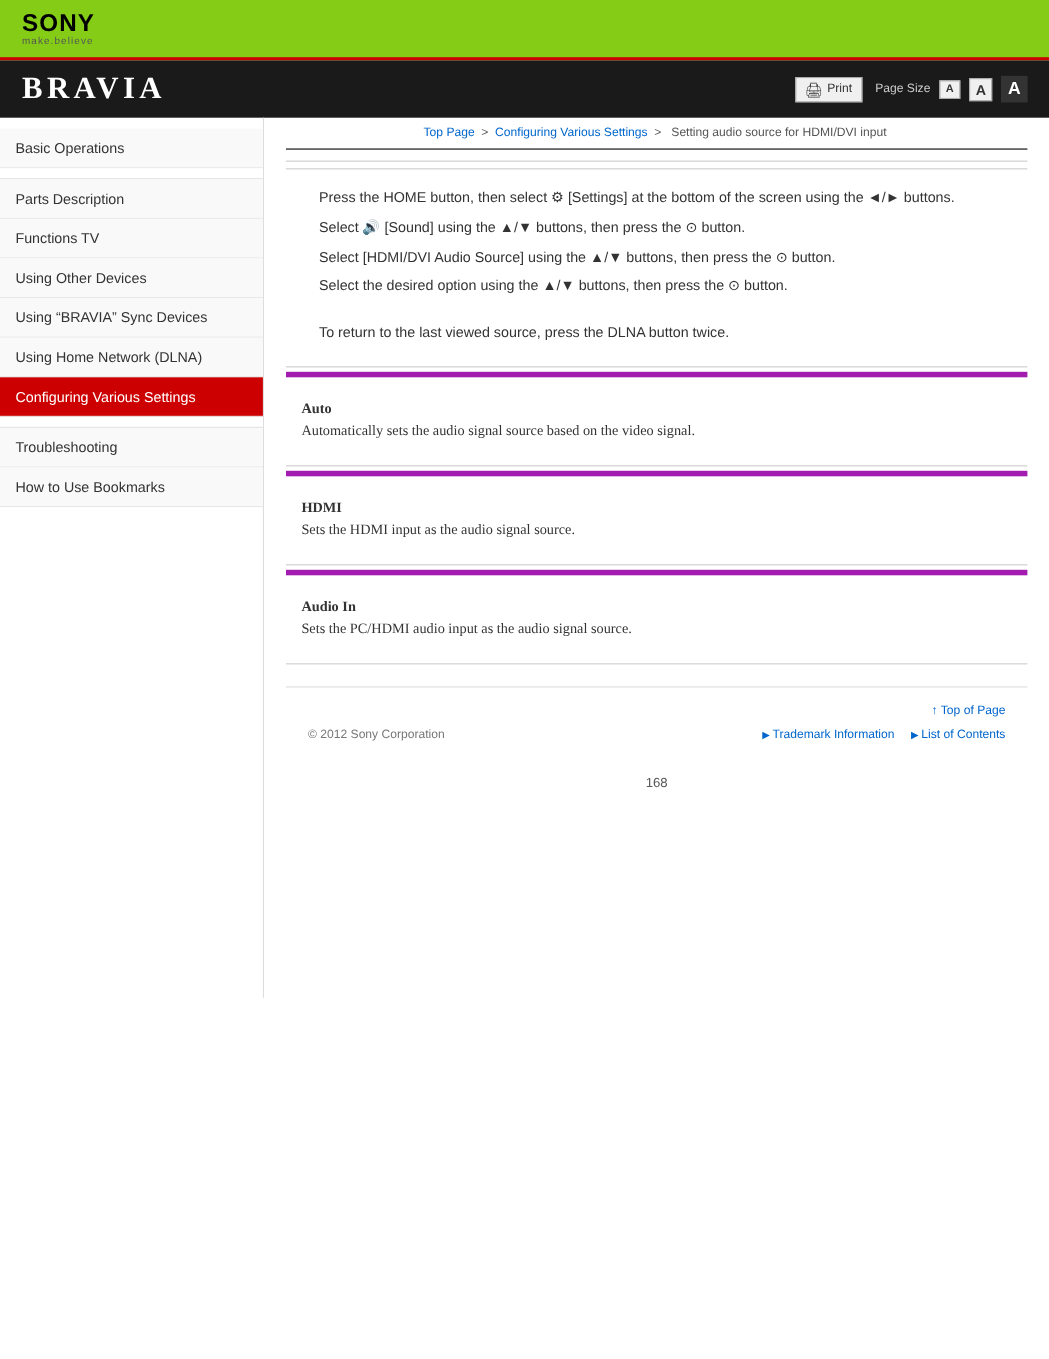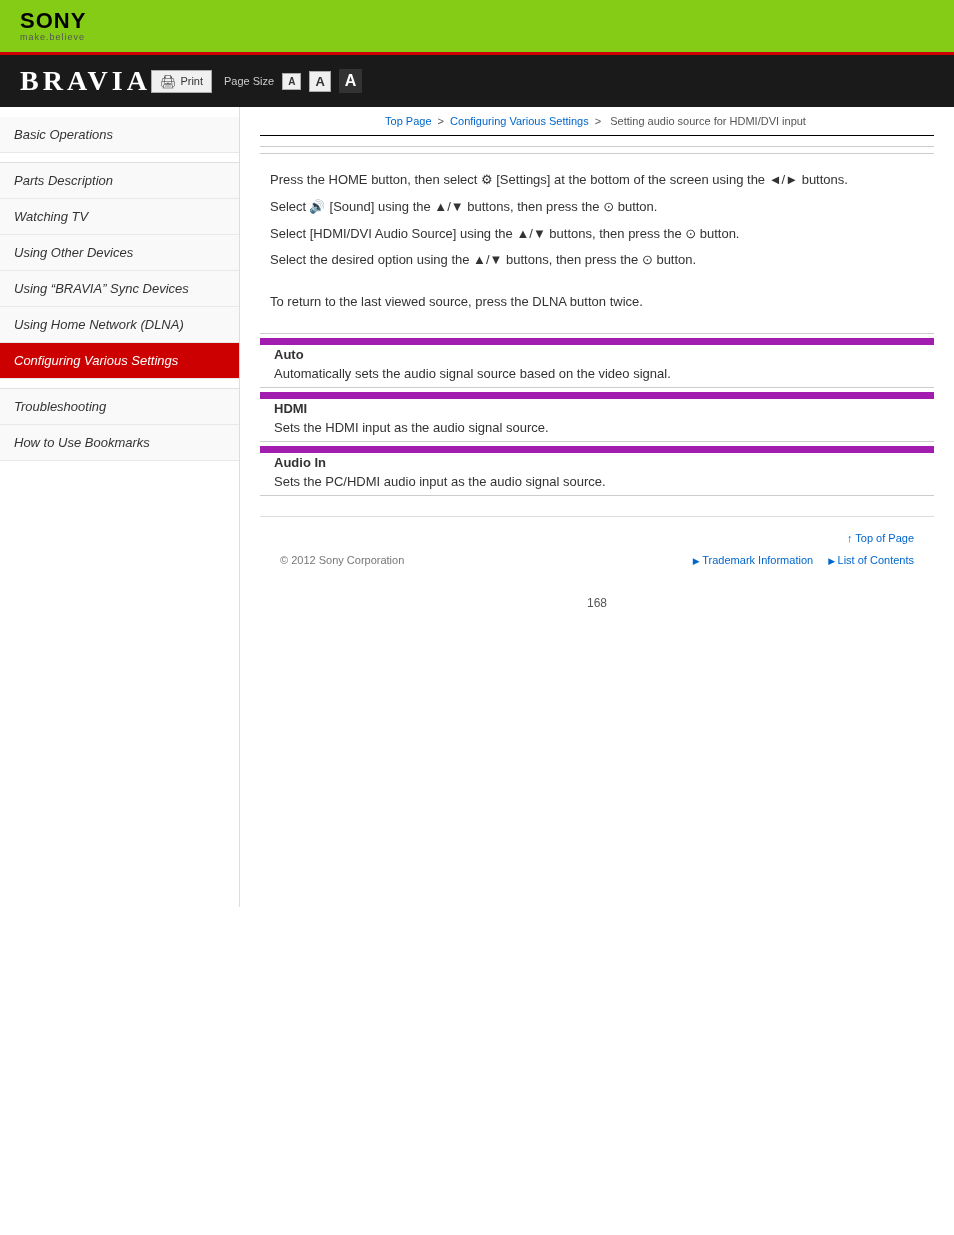--- a/index.html
+++ b/index.html
@@ -5,54 +5,54 @@
     * { margin: 0; padding: 0; box-sizing: border-box; }
     body { font-family: Arial, sans-serif; font-size: 13px; color: #333; background: #fff; width: 954px; min-height: 1235px; }
 
     
     .top-bar { background: #84cc16; padding: 10px 20px; border-bottom: 3px solid #cc0000; }
     .sony-logo { display: flex; flex-direction: column; }
     .sony-text { font-size: 22px; font-weight: 900; letter-spacing: 1px; color: #000; line-height: 1; }
     .sony-tagline { font-size: 9px; color: #555; letter-spacing: 1px; }
 
     
-    .bravia-bar { background: #1a1a1a; padding: 10px 20px; display: flex; align-items: center; justify-content: flex-start; }
+    .bravia-bar { background: #1a1a1a; padding: 10px 20px; display: flex; align-items: center; justify-content: space-between; }
     .bravia-title { color: #fff; font-size: 28px; font-weight: bold; letter-spacing: 4px; font-family: Georgia, serif; }
     .header-controls { display: flex; align-items: center; gap: 8px; }
     .print-btn { border: 1px solid #aaa; background: #f0f0f0; padding: 3px 8px; font-size: 11px; cursor: pointer; display: flex; align-items: center; gap: 4px; color: #333; }
     .font-size-label { color: #ccc; font-size: 11px; margin-left: 4px; }
     .font-btn { border: 1px solid #aaa; background: #f0f0f0; padding: 2px 5px; cursor: pointer; font-weight: bold; color: #333; }
     .font-btn.large { font-size: 16px; background: #333; color: #fff; border-color: #333; }
     .font-btn.small { font-size: 10px; }
     .font-btn.medium { font-size: 13px; }
 
     
     .main-layout { display: flex; min-height: 800px; }
 
     
     .sidebar { width: 240px; flex-shrink: 0; padding: 10px 0; border-right: 1px solid #ddd; }
-    .sidebar-item { padding: 10px 14px; cursor: pointer; font-size: 13px; color: #333; border-bottom: 1px solid #e8e8e8; background: #f9f9f9; font-style: italic; }
+    .sidebar-item { padding: 10px 14px; cursor: pointer; font-size: 13px; color: #333; border-bottom: 1px solid #e8e8e8; background: #f9f9f9; }
     .sidebar-item.active { background: #cc0000; color: #fff; }
     .sidebar-item.section-header { background: #f9f9f9; font-weight: normal; }
 
     
     .content { flex: 1; padding: 0 20px; }
 
     
     .breadcrumb { padding: 8px 0; font-size: 11px; color: #555; text-align: center; border-bottom: 1px solid #000000; margin-bottom: 10px; }
     .breadcrumb a { color: #0066cc; text-decoration: none; }
     .breadcrumb span { color: #555; margin: 0 3px; }
 
     .instruction-block { padding: 10px; }
-    .instruction-block p { margin-bottom: 6px; line-height: 1.6; font-size: 13px; }
+    .instruction-block p { margin-bottom: 6px; line-height: 1.6; font-size: 13px; margin-left: 20px; }
 
     .note-text { font-size: 13px; line-height: 1.5; }
 
     
-    .option-section { border-top: 7px solid #a21caf; padding: 2px 14px; }
+    .option-section { border-top: 5px solid #a21caf; padding: 20px 14px; font-family: Liberation Serif, serif; }
     .option-label { font-weight: bold; font-size: 13px; margin-bottom: 4px; }
     .option-desc { font-size: 13px; color: #333; }
 
     
     .page-footer { margin-top: 20px; border-top: 1px solid #ddd; padding: 10px 20px; }
     .top-of-page { text-align: right; font-size: 11px; color: #0066cc; cursor: pointer; padding: 5px 0; }
     .top-of-page::before { content: "↑ "; }
     .footer-links { display: flex; justify-content: space-between; align-items: flex-start; margin-top: 5px; gap: 44px; }
     .copyright { font-size: 11px; color: #777; }
     .footer-right { display: flex; gap: 15px; }
@@ -96,21 +96,21 @@
 
   <div class="sidebar">
     <div class="sidebar-item section-header">
       <span>Basic Operations</span>
     </div>
     <div class="sidebar-gap"></div>
     <div class="sidebar-item">
       <span>Parts Description</span>
     </div>
     <div class="sidebar-item">
-      <span>Watching TV</span>
+      <span>Functions TV</span>
     </div>
     <div class="sidebar-item">
       <span>Using Other Devices</span>
     </div>
     <div class="sidebar-item">
       <span>Using “BRAVIA” Sync Devices</span>
     </div>
     <div class="sidebar-item">
       <span>Using Home Network (DLNA)</span>
     </div>

